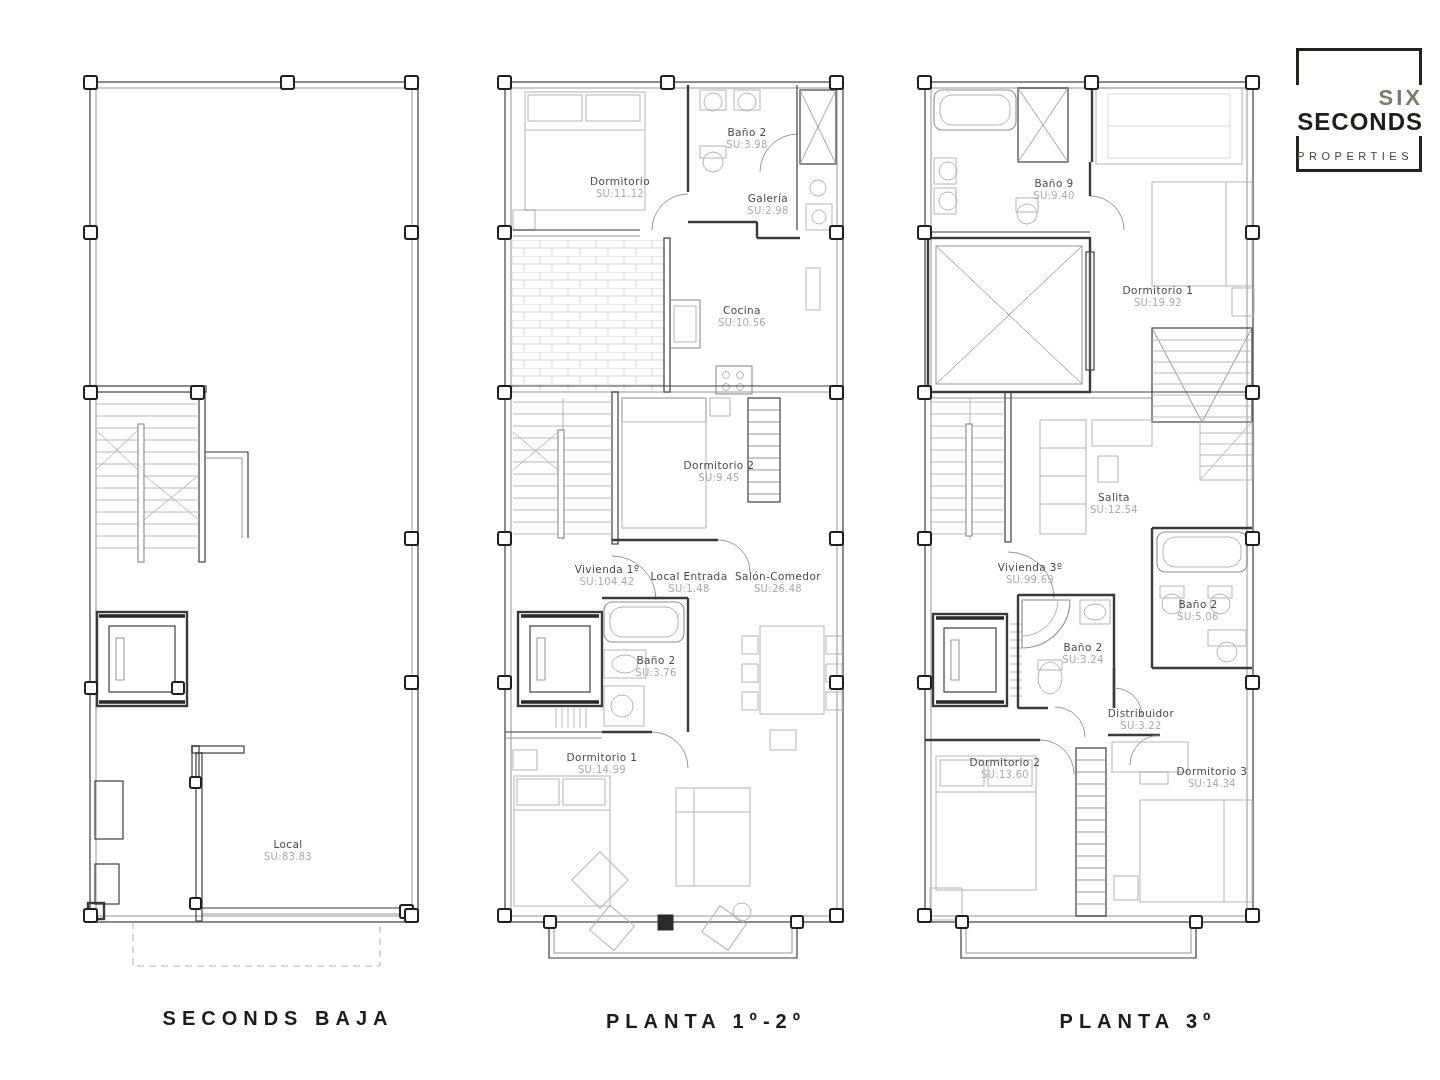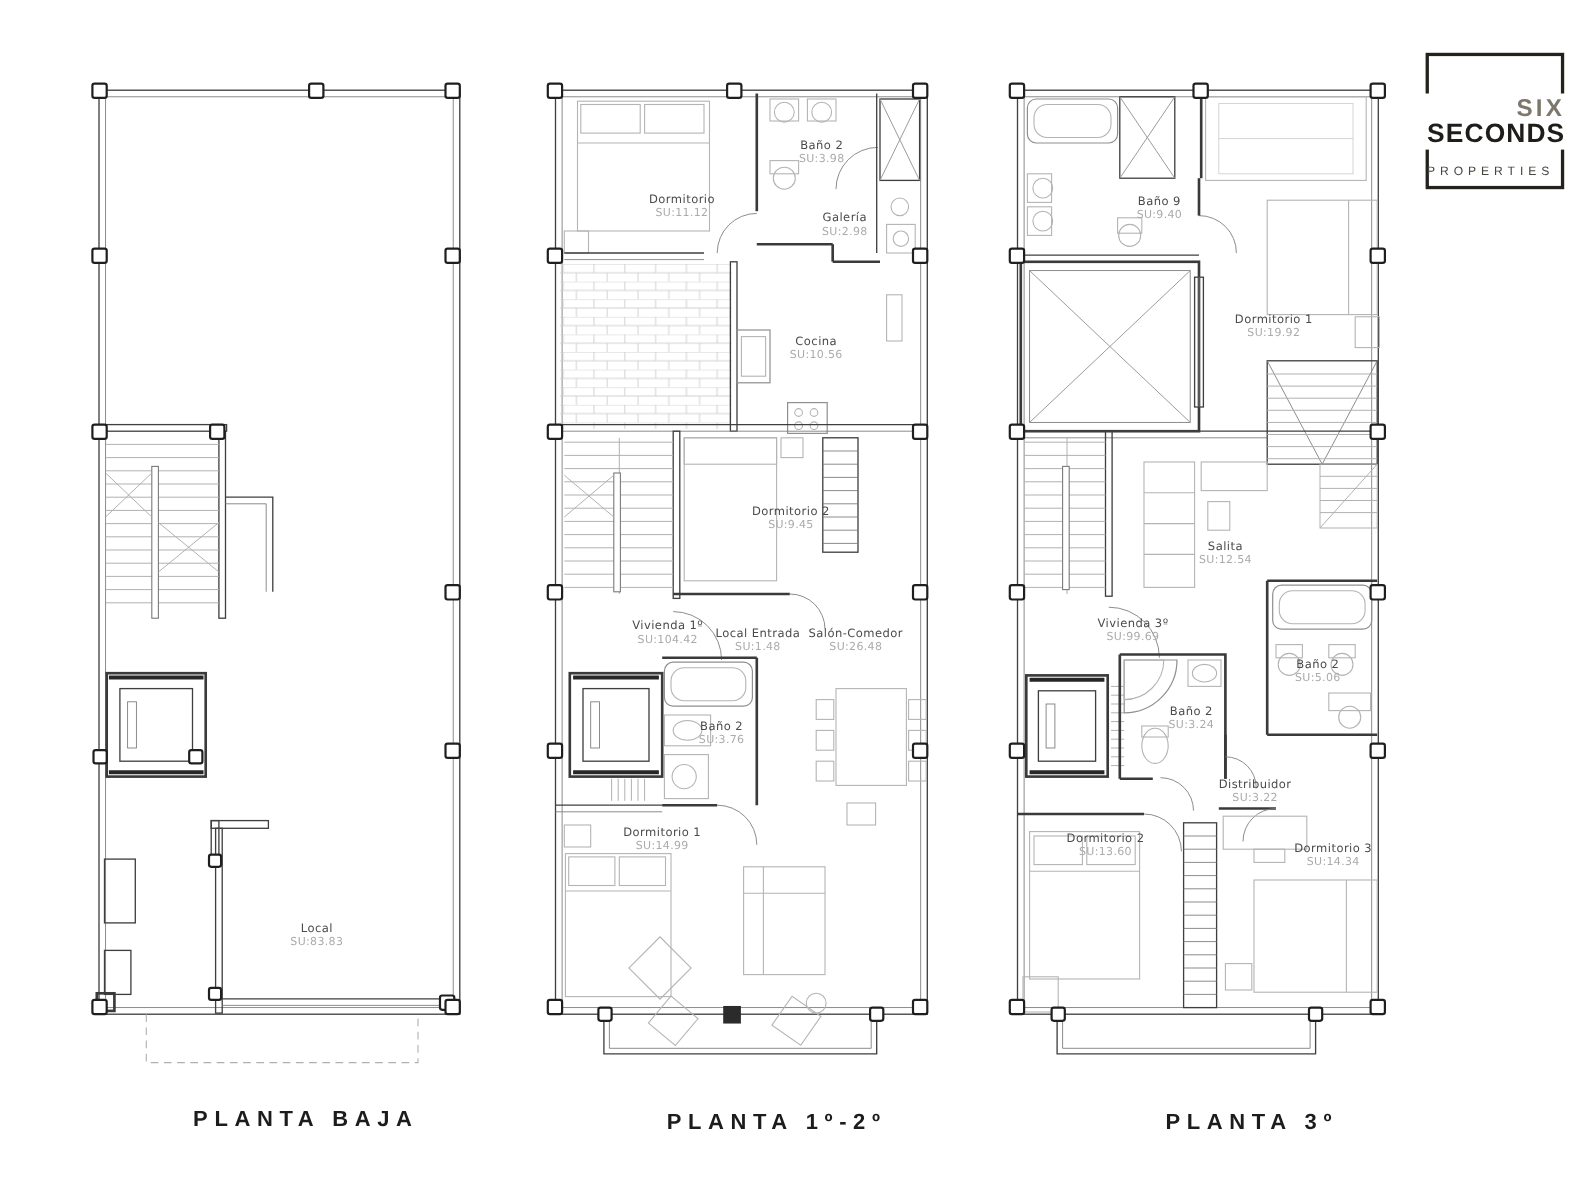--- a/index.html
+++ b/index.html
@@ -484,21 +484,21 @@
   </div>
   <div class="room-label" style="left:1005px;top:769px">
     <div class="room-name">Dormitorio 2</div>
     <div class="room-area">SU:13.60</div>
   </div>
   <div class="room-label" style="left:1212px;top:778px">
     <div class="room-name">Dormitorio 3</div>
     <div class="room-area">SU:14.34</div>
   </div>
 
-  <div class="plan-title" style="left:278px;top:1018px">PLANTA BAJA</div>
+  <div class="plan-title" style="left:278px;top:1018px">SECONDS BAJA</div>
   <div class="plan-title" style="left:706px;top:1021px">PLANTA 1º-2º</div>
   <div class="plan-title" style="left:1138px;top:1021px">PLANTA 3º</div>
 
   <div class="logo">
     <div class="logo-upper">
       <span class="logo-six">SIX</span>
       <span class="logo-seconds">SECONDS</span>
     </div>
     <span class="logo-props">PROPERTIES</span>
   </div>

